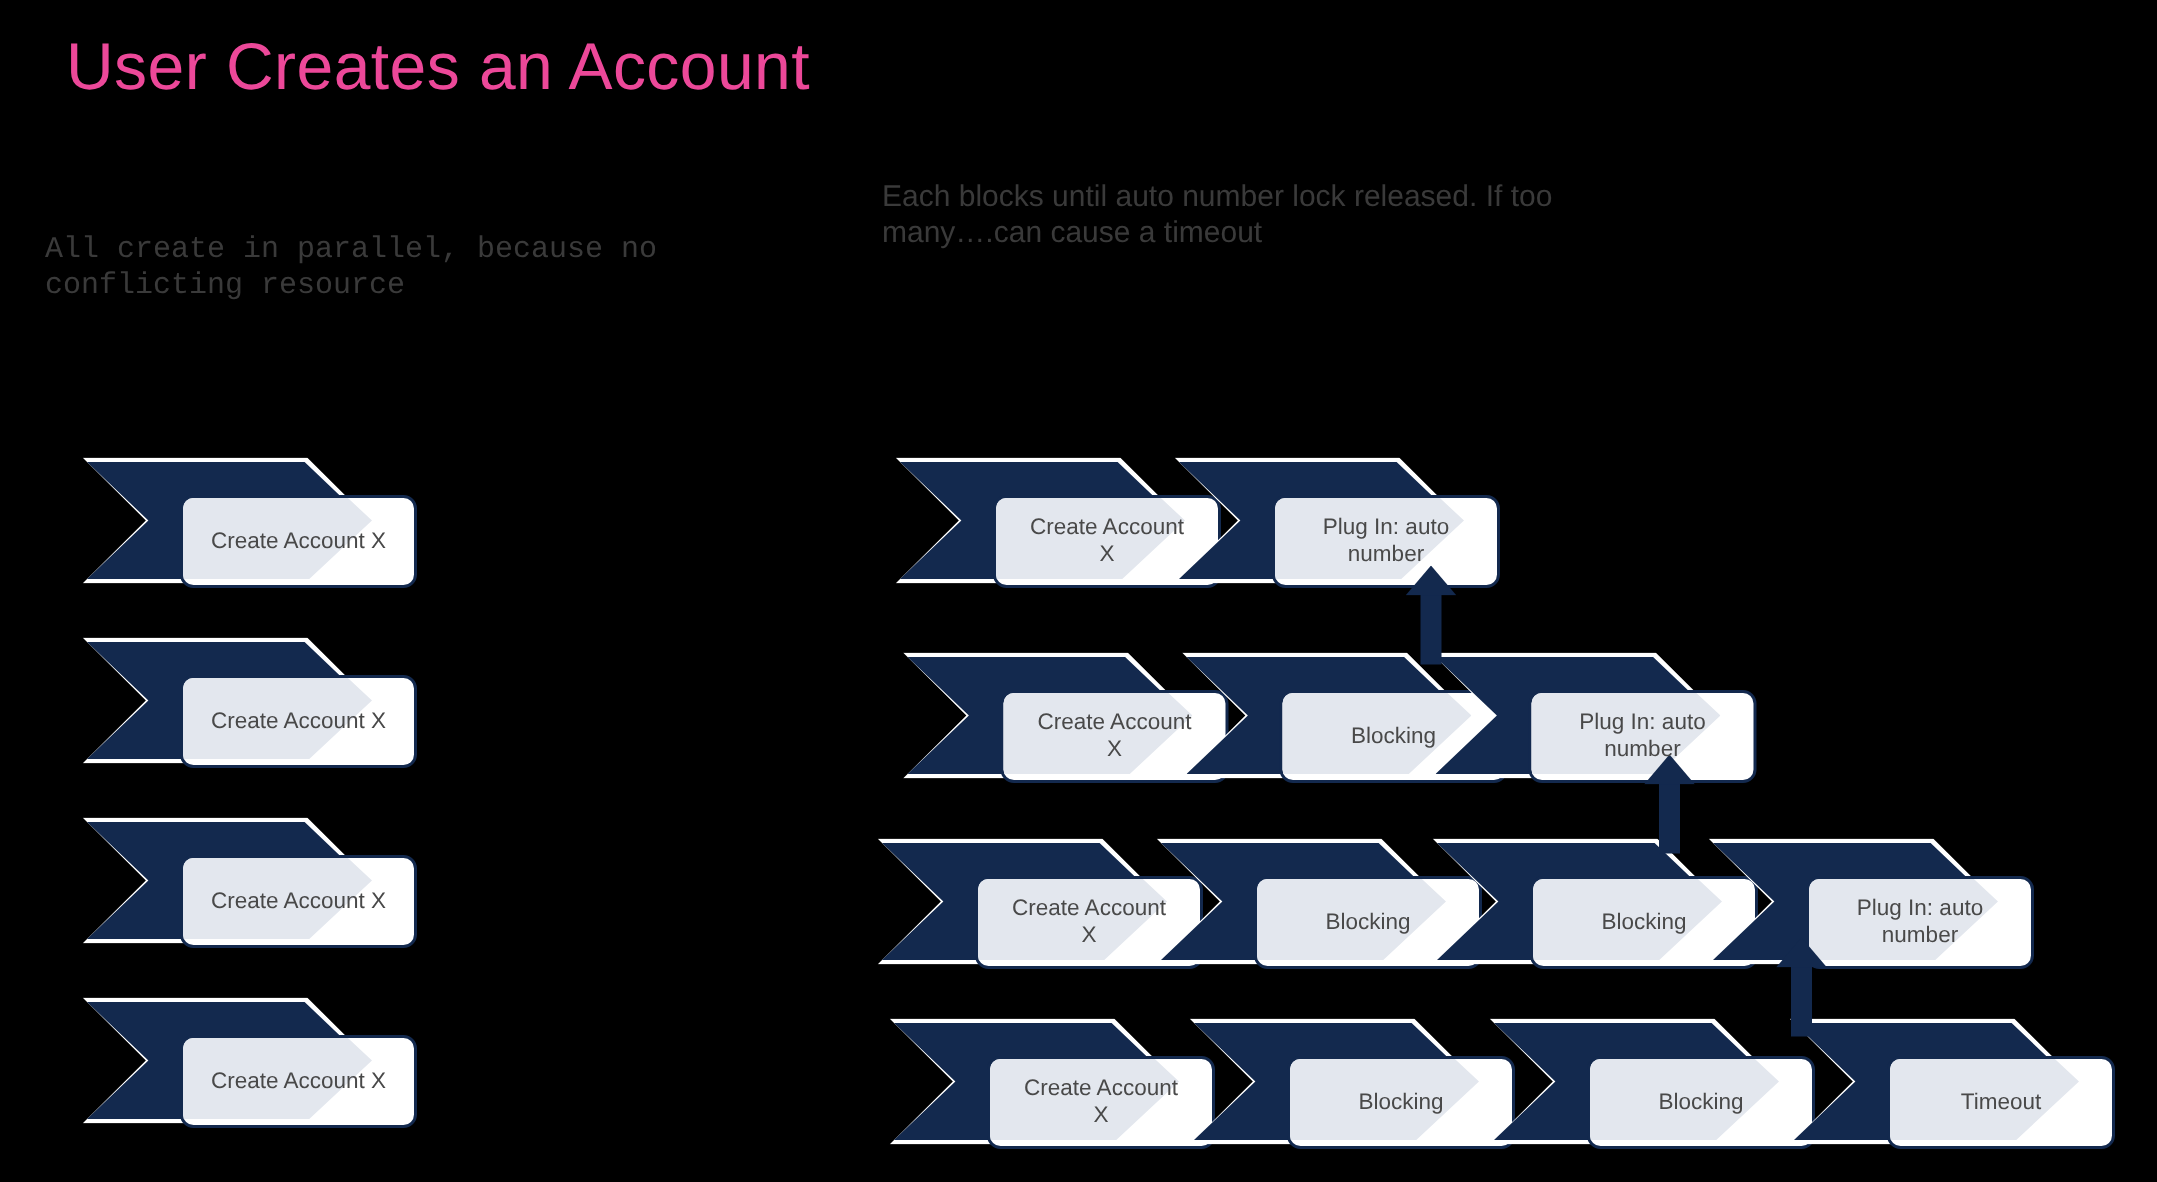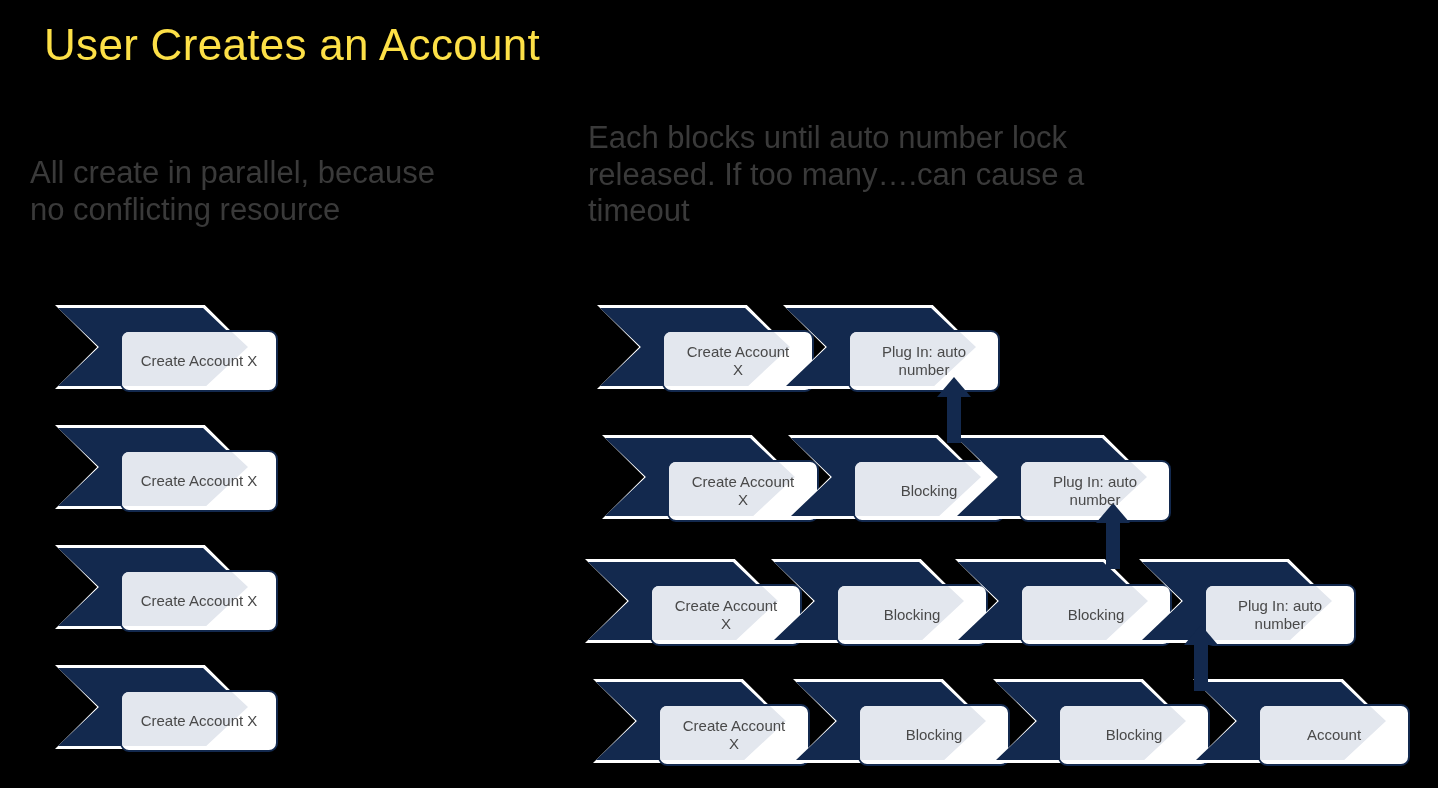--- a/index.html
+++ b/index.html
@@ -23,32 +23,32 @@
   }
 
   
   .slide-title {
     position: absolute;
     left: 44px;
     top: 20px;
     font-size: 44px;
     line-height: 1.12;
     font-weight: 400;
-    color: #fde047;
+    color: #ec4899;
     letter-spacing: 0.3px;
     white-space: nowrap;
   }
   .note {
     position: absolute;
     color: #3a3a3a;
-    font-size: 31px;
+    font-size: 20px;
     line-height: 1.18;
     font-weight: 400;
   }
-  .note-left   { left: 30px;   top: 155px; width: 420px; }
+  .note-left   { left: 30px;   top: 155px; width: 420px; font-family: Liberation Mono, monospace; }
   .note-mid    { left: 588px;  top: 120px; width: 540px; }
   .note-right  { left: 996px;  top: 282px; width: 430px; }
 
   
   .node {
     position: absolute;
     width: 0;
     height: 0;
   }
 
@@ -278,21 +278,21 @@
         <div class="card">
           <div class="tint"></div>
           <div class="label">Blocking</div>
         </div>
       </div>
       <div class="node" style="left: 1196px; top: 682px;">
         <div class="banner-outline"></div>
         <div class="banner"></div>
         <div class="card">
           <div class="tint"></div>
-          <div class="label">Account</div>
+          <div class="label">Timeout</div>
         </div>
       </div>
     </div>
   <div id="arrows-layer">
       <div class="up-arrow" style="left: 947px; top: 395px; height: 48px;">
         <div class="head"></div>
       </div>
       <div class="up-arrow" style="left: 1106px; top: 521px; height: 48px;">
         <div class="head"></div>
       </div>

